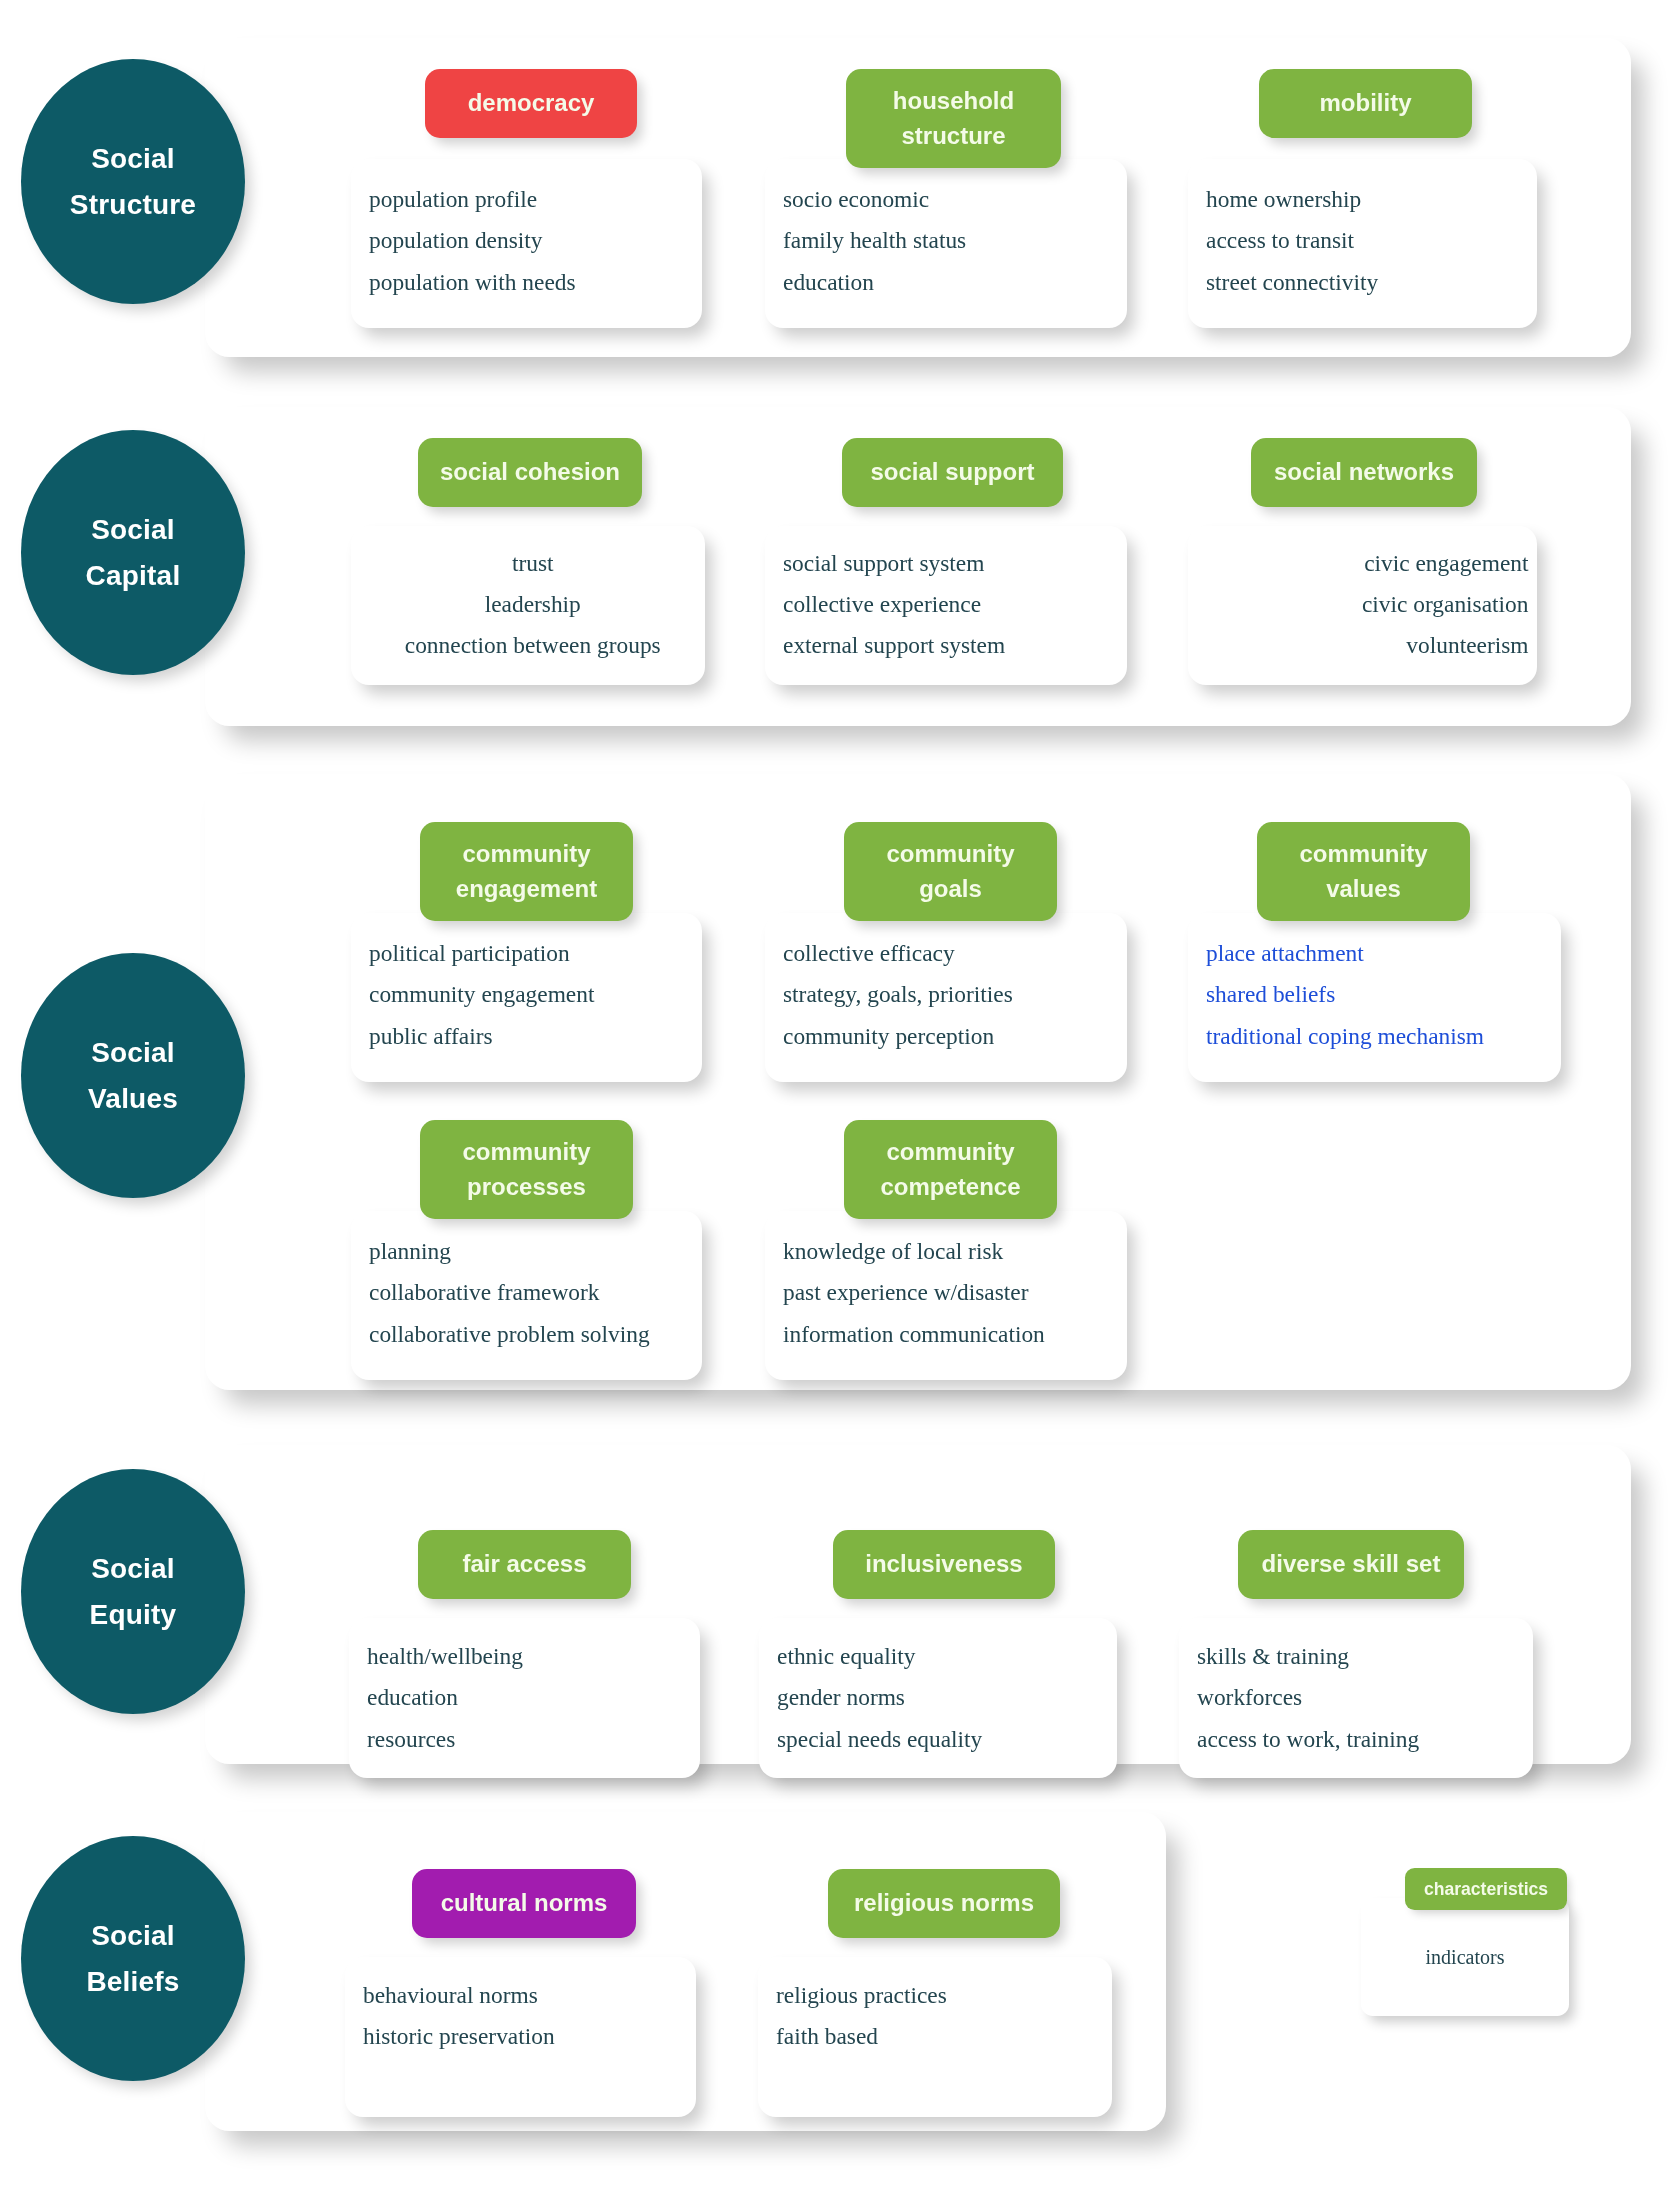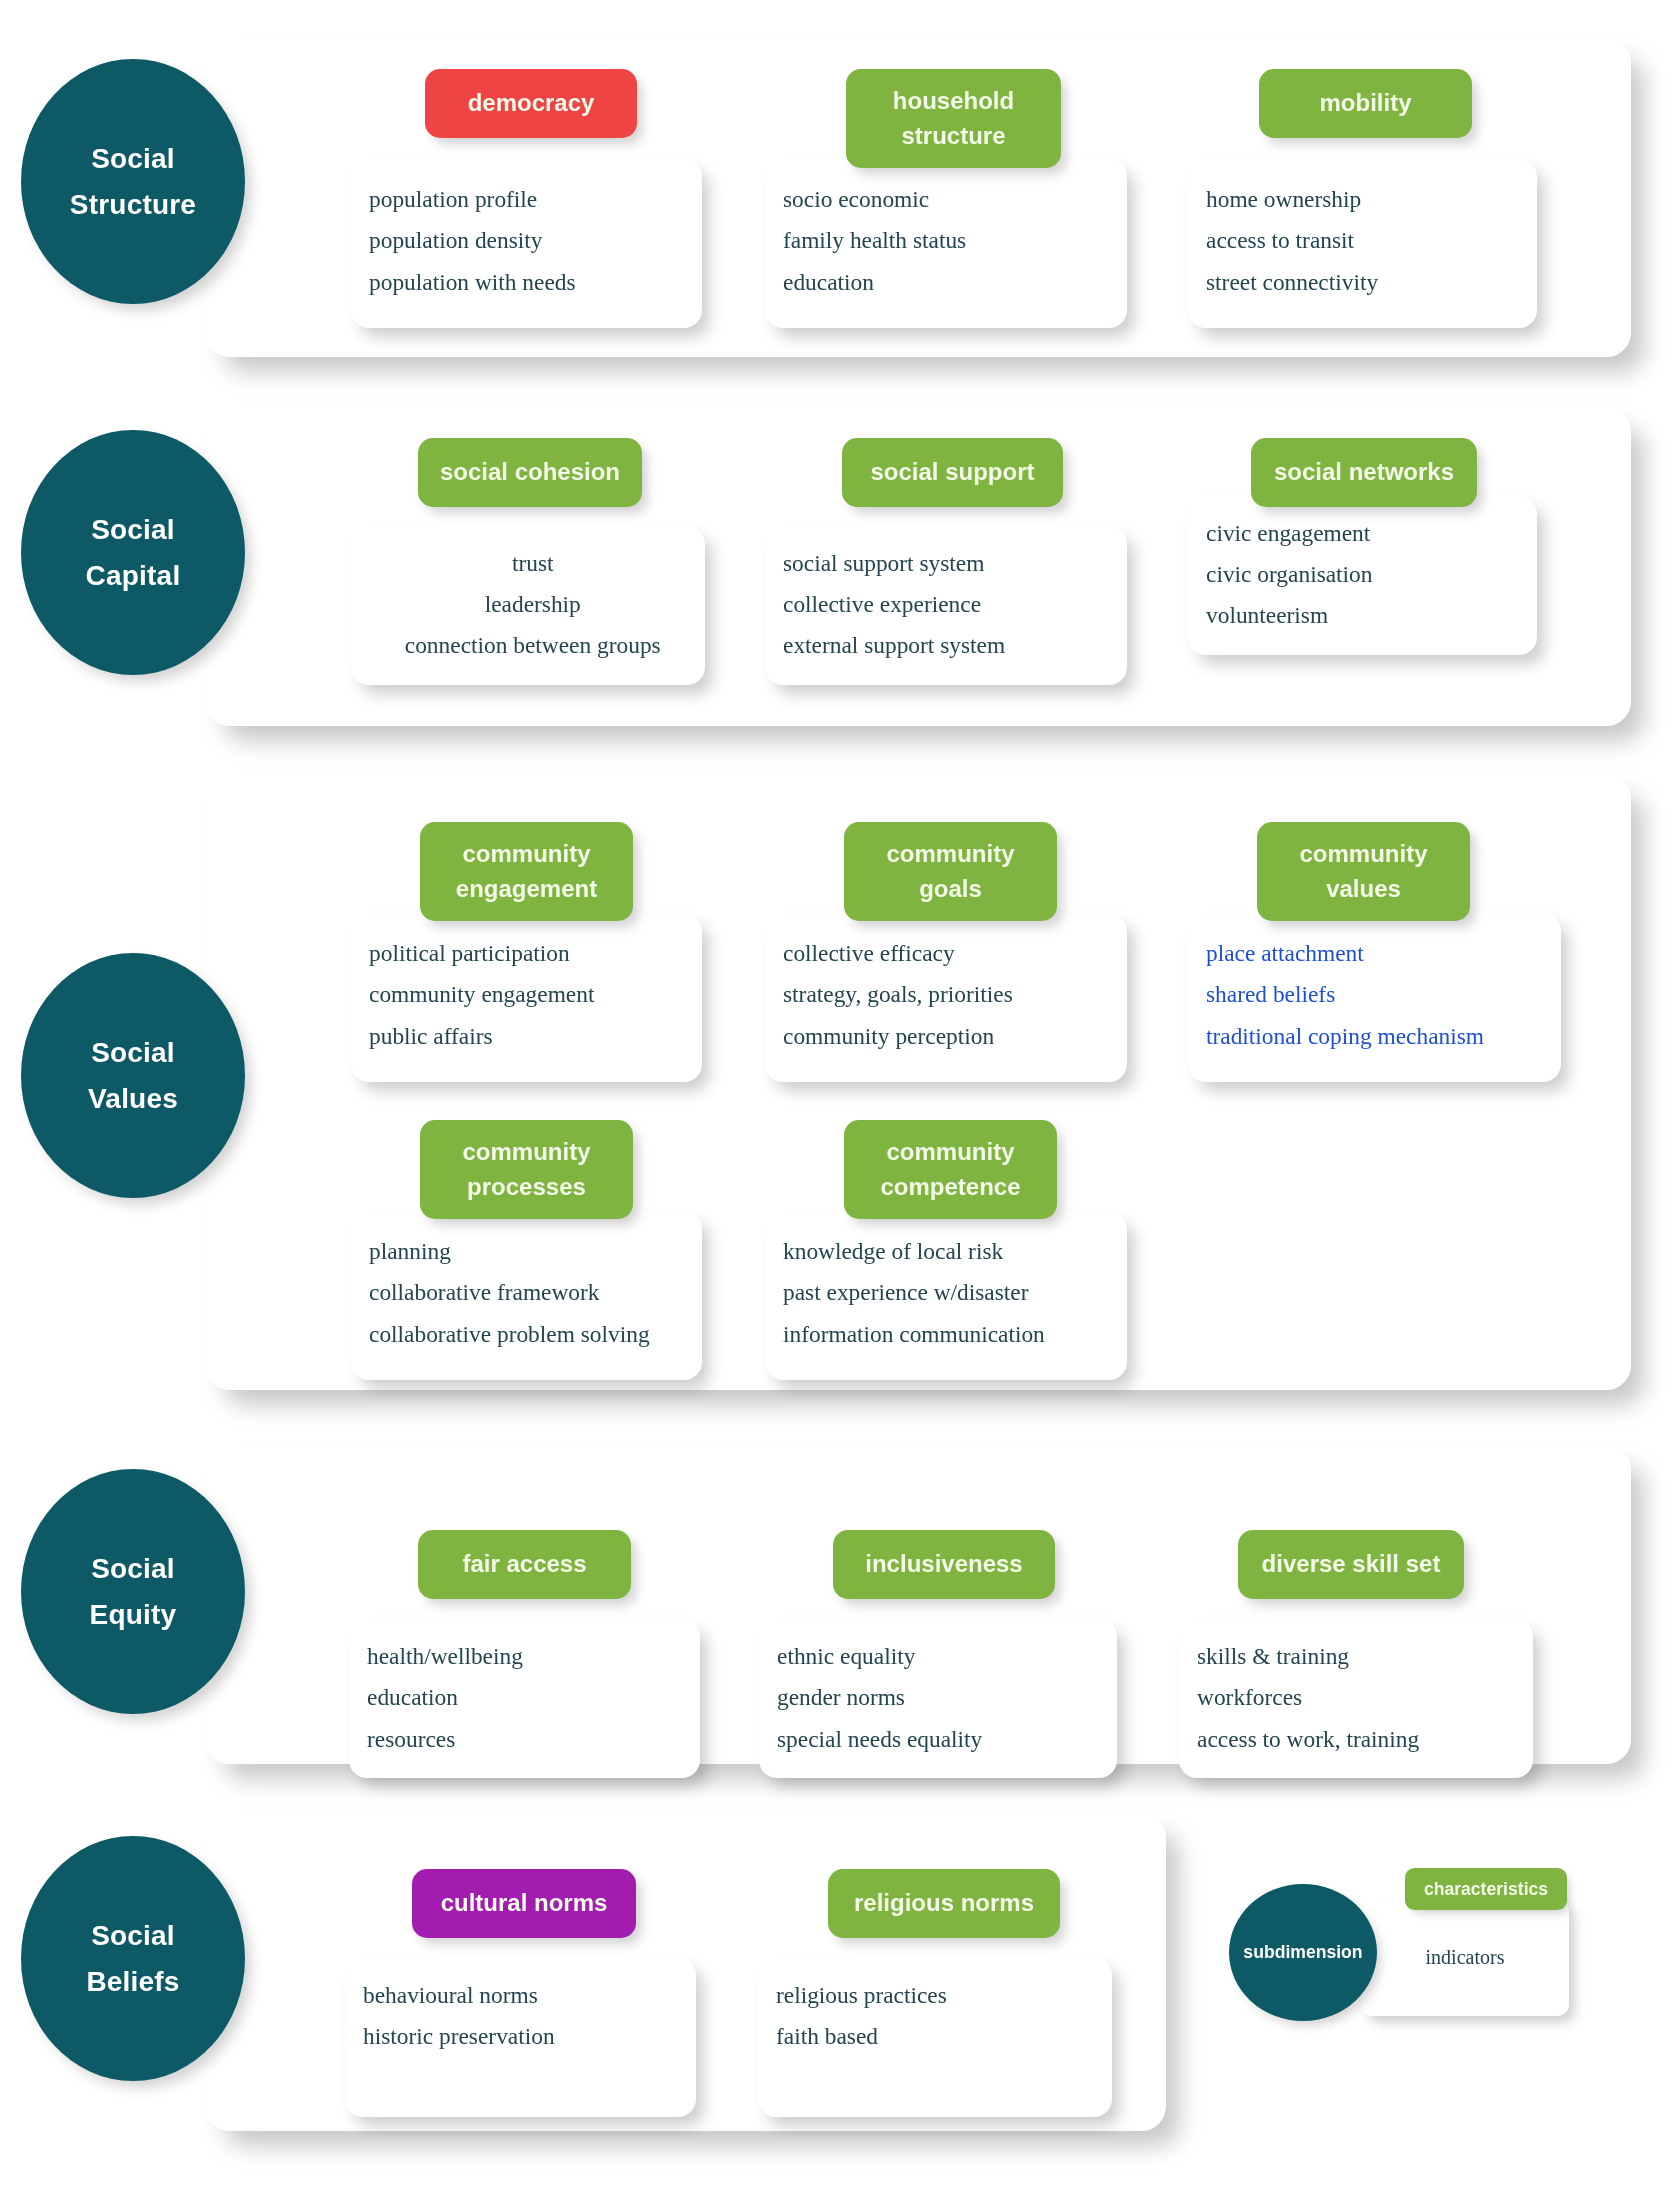--- a/index.html
+++ b/index.html
@@ -232,21 +232,21 @@
         </ul>
       </div>
     </div>
 
     <div class="charGroup">
       <div class="charBadge" style="left: 1251px; top: 438px; width: 226px; height: 69px; background: rgb(127, 180, 65);">
         <div>
           <span>social networks</span>
         </div>
       </div>
-      <div class="indCard" style="left:1188px; top:496px; width:349px; height:159px;">
+      <div class="indCard" style="left:1188px; top:526px; width:349px; height:159px;text-align:right;">
         <ul class="indList" style="top: 25.5px; color: rgb(35, 69, 79);">
           <li>civic engagement</li>
           <li>civic organisation</li>
           <li>volunteerism</li>
         </ul>
       </div>
     </div>
   </div>
 
   <div class="dim-row">
@@ -423,23 +423,20 @@
       <div class="indCard" style="left:758px; top:1957px; width:354px; height:160px;">
         <ul class="indList" style="top: 27px; color: rgb(35, 69, 79);">
           <li>religious practices</li>
           <li>faith based</li>
         </ul>
       </div>
     </div>
   </div>
 
   <div id="legend" style="left:1229px; top:1841px; width:436px; height:224px;">
-    <div class="legend-circle" style="left: 0px; top: 43px; width: 148px; height: 137px; background: rgb(13, 90, 102);">
-      <span>subdimension</span>
-    </div>
     <div class="legend-badge" style="left: 176px; top: 27px; width: 162px; height: 42px; background: rgb(127, 180, 65);">
       <span>characteristics</span>
     </div>
     <div class="legend-card" style="left:132px; top:57px; width:208px; height:118px;">
       <div class="legend-card-label" style="top: 48px; color: rgb(35, 69, 79);">indicators</div>
     </div>
   </div>
 
 </div>
 

